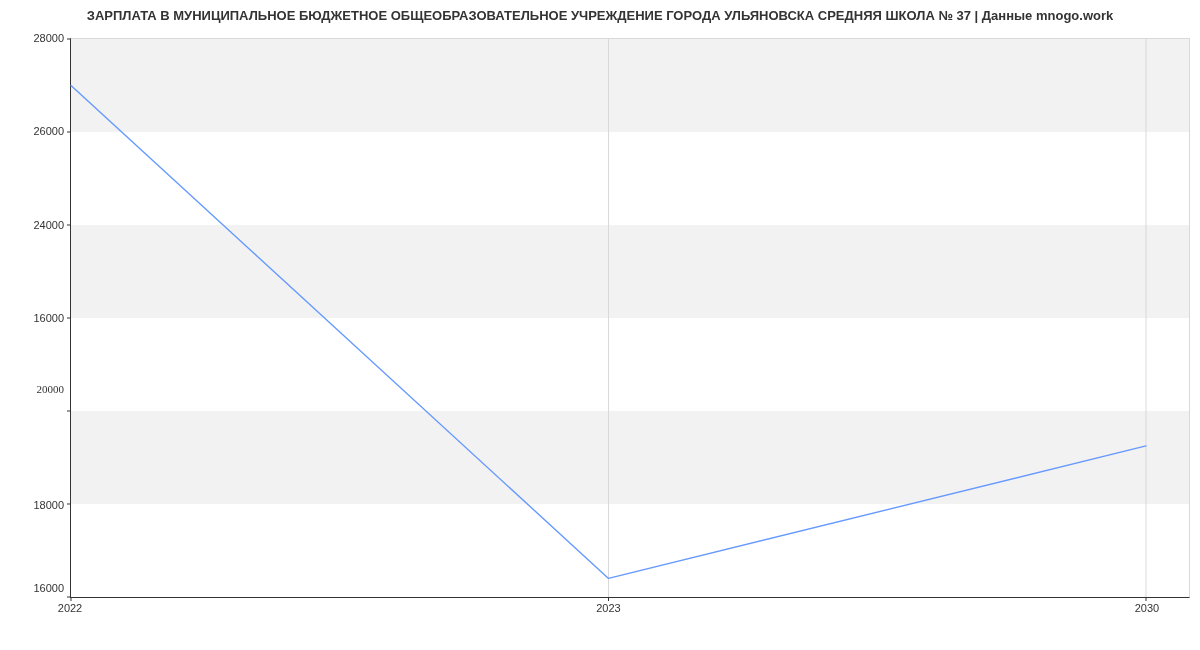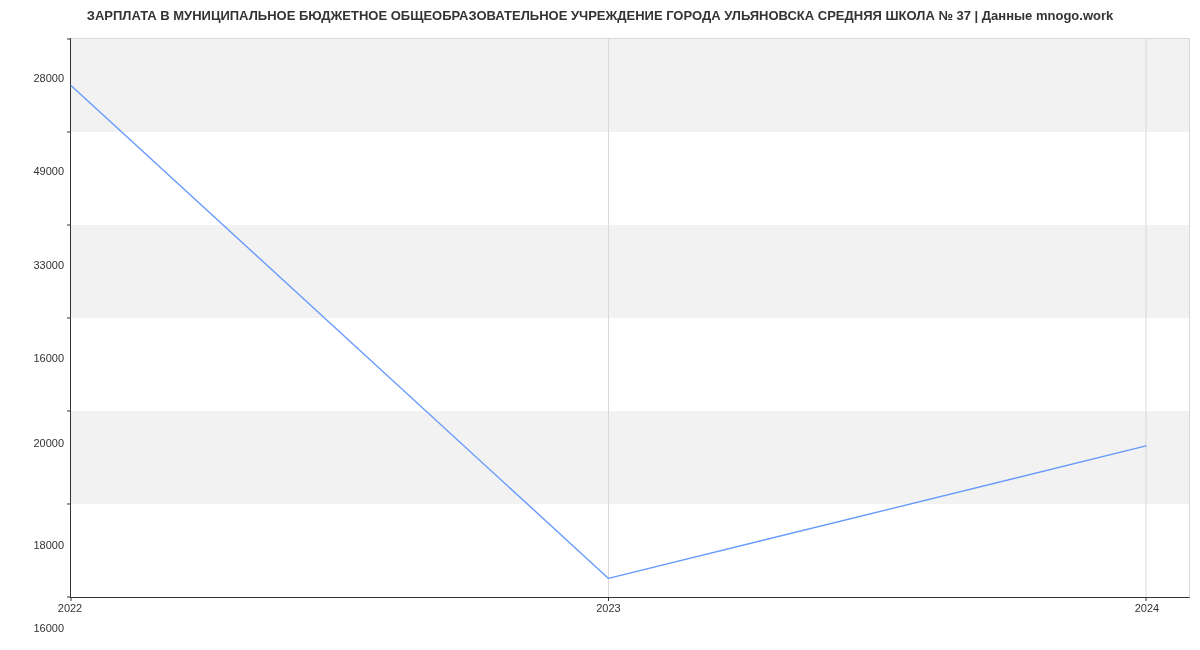--- a/index.html
+++ b/index.html
@@ -48,21 +48,20 @@
     overflow: visible;
   }
   .y-tick {
     position: absolute;
     right: 1136px; 
     transform: translateY(-50%);
     font-size: 11px;
     color: #333333;
     text-align: right;
     width: 60px;
-    margin-top: 40px;
   }
   .x-tick {
     position: absolute;
     top: 602px;
     transform: translateX(-50%);
     font-size: 11px;
     color: #333333;
   }
 </style>
 </head>
@@ -89,22 +88,22 @@
         <line x1="-4" y1="93.33333333333331" x2="0" y2="93.33333333333331" stroke="#333333" stroke-width="1"></line>
         <line x1="-4" y1="0" x2="0" y2="0" stroke="#333333" stroke-width="1"></line>
         <line x1="0" y1="560" x2="0" y2="564" stroke="#333333" stroke-width="1"></line>
         <line x1="538.4615384615573" y1="560" x2="538.4615384615573" y2="564" stroke="#333333" stroke-width="1"></line>
         <line x1="1076.9230769231146" y1="560" x2="1076.9230769231146" y2="564" stroke="#333333" stroke-width="1"></line>
       </svg>
   </div>
   <div id="axis-labels">
       <div class="y-tick" style="top: 588px;">16000</div>
       <div class="y-tick" style="top: 504.667px; text-align: right;">18000</div>
-      <div class="y-tick" style="top: 403px;">20000</div>
+      <div class="y-tick" style="top: 389px; font-family: Liberation Serif, serif;">20000</div>
       <div class="y-tick" style="top: 318px;">16000</div>
-      <div class="y-tick" style="top: 224.667px;">33000</div>
-      <div class="y-tick" style="top: 131.333px;">49000</div>
+      <div class="y-tick" style="top: 224.667px;">24000</div>
+      <div class="y-tick" style="top: 131.333px;">26000</div>
       <div class="y-tick" style="top: 38px;">28000</div>
       <div class="x-tick" style="left: 70px; text-align: right;">2022</div>
       <div class="x-tick" style="left: 608.462px;">2023</div>
-      <div class="x-tick" style="left: 1146.92px;">2024</div>
+      <div class="x-tick" style="left: 1146.92px;">2030</div>
     </div>
 </div>
 
 </body></html>

